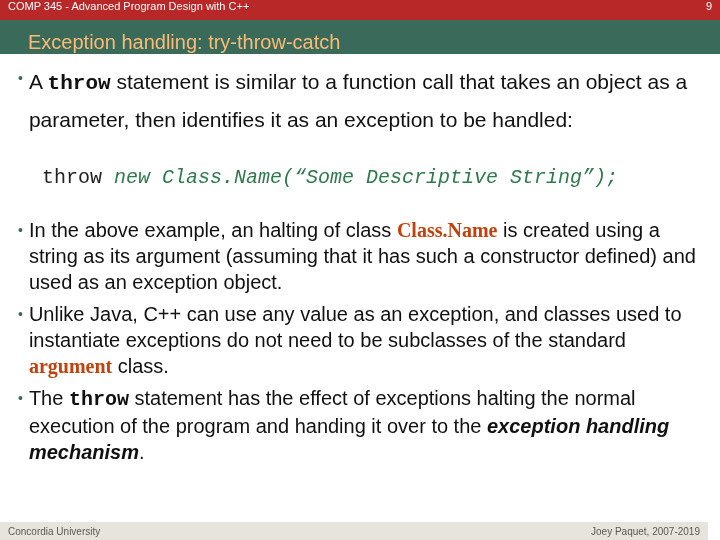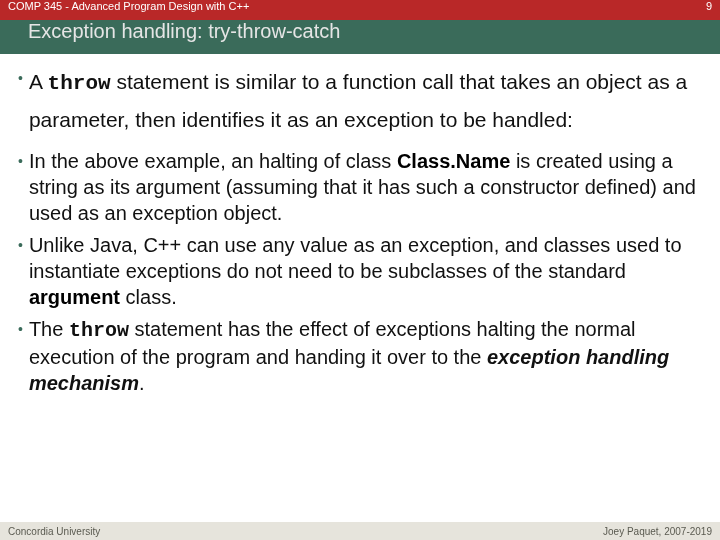--- a/index.html
+++ b/index.html
@@ -9,24 +9,24 @@
     color: #fff;
     height: 20px;
     font-size: 11px;
     display: flex;
     align-items: flex-end;
     padding: 8px 8px;
     justify-content: space-between;
   }
   .header-title {
     background: #3a6b5a;
-    color: #e5e5e5;
+    color: #fdba74;
     height: 34px;
     display: flex;
-    align-items: flex-start;
+    align-items: flex-end;
     padding: 0 28px;
     font-size: 20px;
     font-weight: 300;
   }
   .content {
     padding: 10px 18px 0 18px;
   }
   .bullet-row {
     display: flex;
     margin-bottom: 6px;
@@ -37,35 +37,35 @@
     line-height: 28px;
     margin-right: 6px;
     flex-shrink: 0;
   }
   .bullet-text {
     font-size: 21px;
     line-height: 36px;
     color: #111;
   }
   .code-kw { font-family: "Courier New", monospace; font-weight: bold; }
-  .code-kw-green { font-family: Liberation Sans, sans-serif; font-weight: bold; color: #000000; }
+  .code-kw-green { font-family: Liberation Serif, serif; font-weight: bold; color: #c2410c; }
   .italic-bold { font-style: italic; font-weight: bold; }
   .code-line {
     margin: 28px 0 28px 24px;
     font-family: "Courier New", monospace;
     font-size: 20px;
     font-style: italic;
     color: #2d7a4a;
   }
   .code-line .kw { font-style: normal; font-weight: normal; color: #222; }
   .footer {
     position: absolute;
     bottom: 0;
     left: 0;
-    right: 0;
+    right: 12px;
     height: 18px;
     background: #e6e4dc;
     color: #5a5a50;
     font-size: 10px;
     display: flex;
     align-items: center;
     justify-content: space-between;
     padding: 0 8px;
   }
   .second-block { margin-top: 10px; }
@@ -86,20 +86,23 @@
 
 <div class="content">
 
   <div class="bullet-row">
     <div class="bullet-dot">•</div>
     <div class="bullet-text">
       <span>A </span><span class="code-kw">throw</span><span> statement is similar to a function call that takes an object as a parameter, then identifies it as an exception to be handled:</span>
     </div>
   </div>
 
+  <div class="code-line">
+    <span class="kw">throw </span><span>new Class.Name(“Some Descriptive String”);</span>
+  </div>
 
   <div class="second-block">
 
     <div class="bullet-row">
       <div class="bullet-dot">•</div>
       <div class="bullet-text">
         <span>In the above example, an halting of class </span><span class="code-kw-green">Class.Name</span><span> is created using a string as its argument (assuming that it has such a constructor defined) and used as an exception object.</span>
       </div>
     </div>
 

